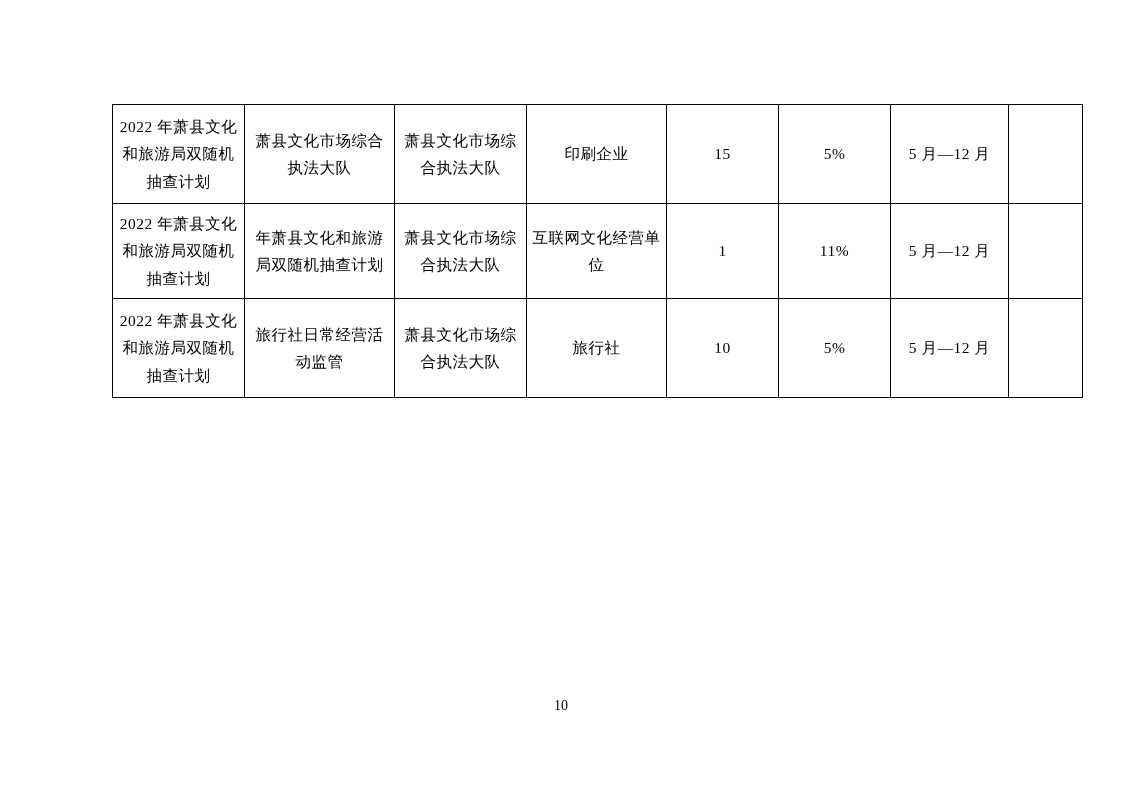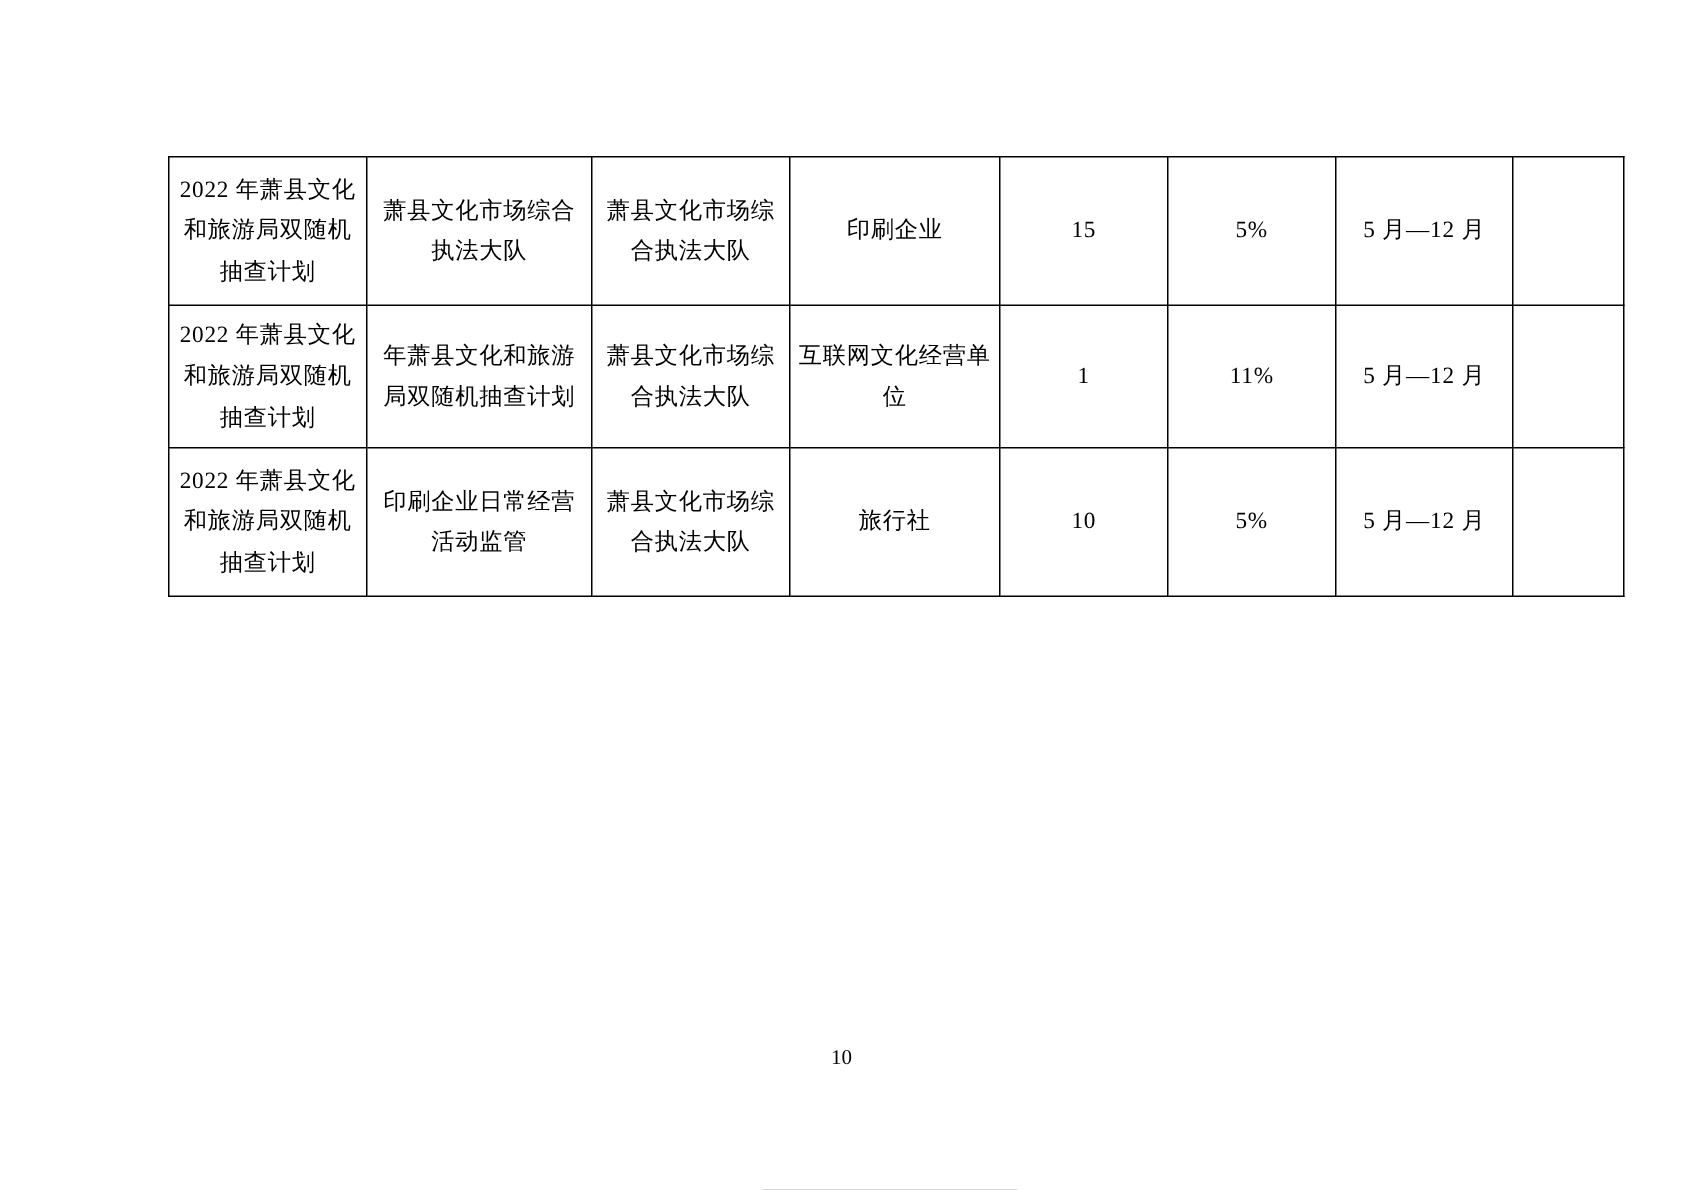--- a/index.html
+++ b/index.html
@@ -110,21 +110,21 @@
           <td>年萧县文化和旅游局双随机抽查计划</td>
           <td>萧县文化市场综合执法大队</td>
           <td>互联网文化经营单位</td>
           <td class="num">1</td>
           <td class="pct">11%</td>
           <td class="period">5 月—12 月</td>
           <td></td>
         </tr>
         <tr class="row3">
           <td class="plan">2022 年萧县文化和旅游局双随机抽查计划</td>
-          <td>印刷企业日常经营活动监管</td>
+          <td>旅行社日常经营活动监管</td>
           <td>萧县文化市场综合执法大队</td>
           <td>旅行社</td>
           <td class="num">10</td>
           <td class="pct">5%</td>
           <td class="period">5 月—12 月</td>
           <td></td>
         </tr>
       </tbody>
     </table>
   </div>

